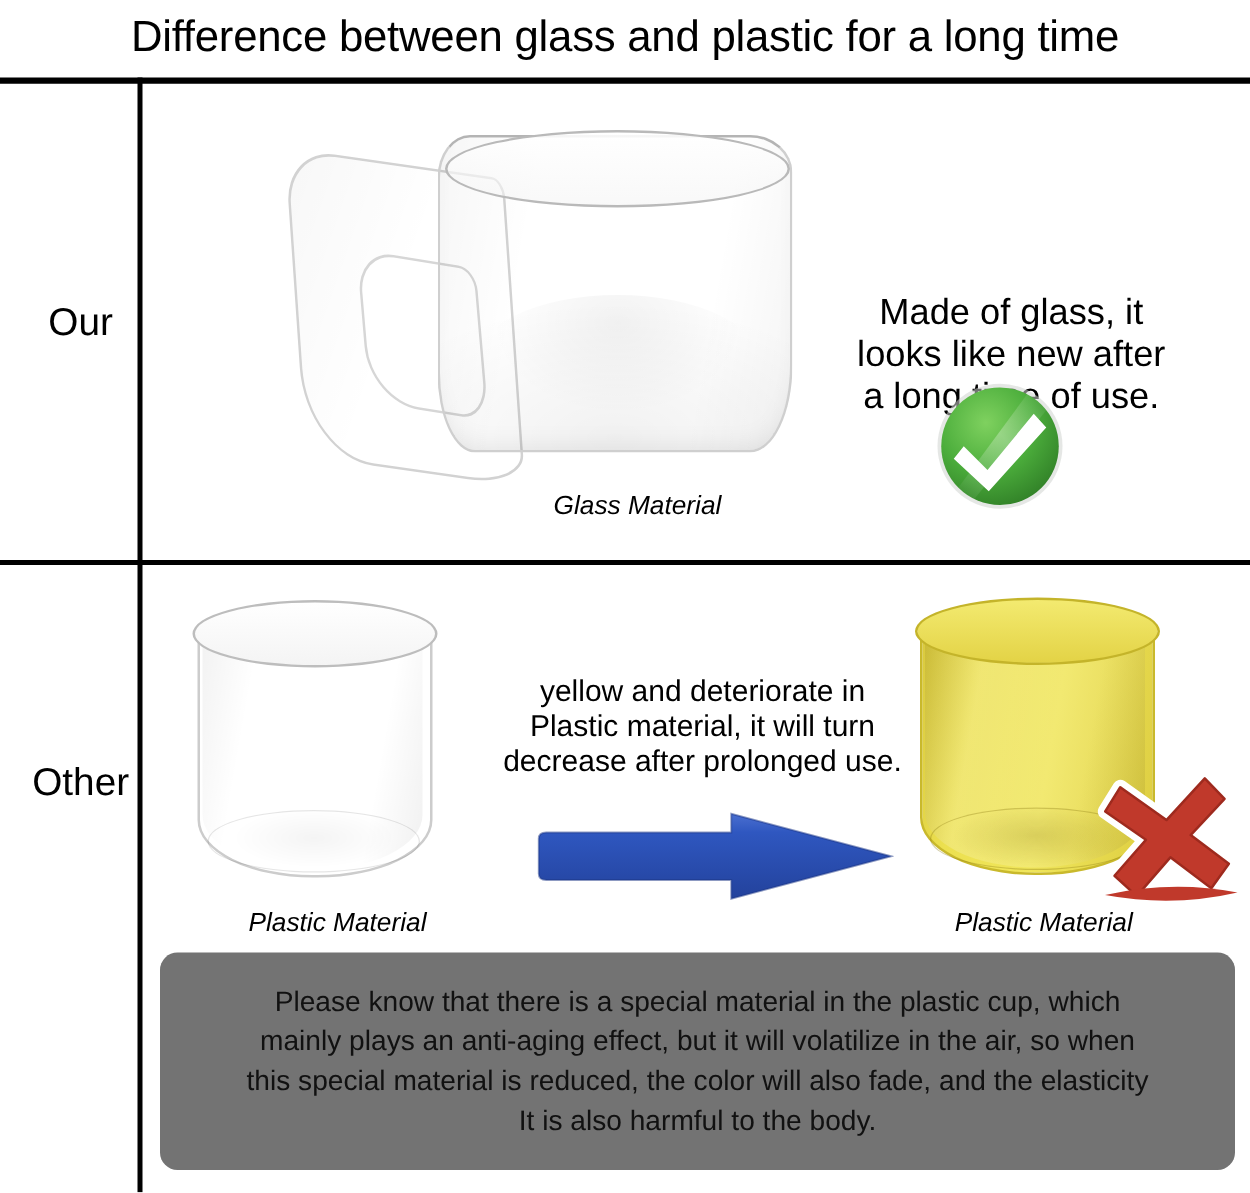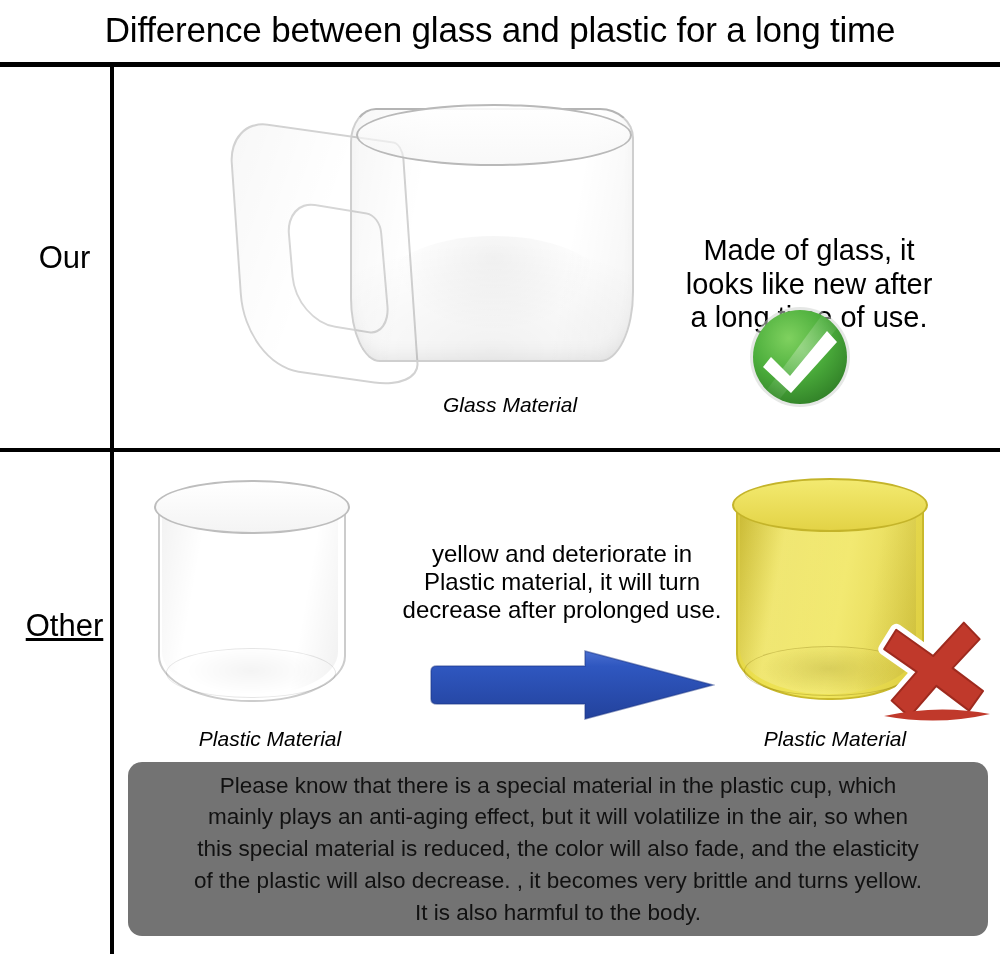--- a/index.html
+++ b/index.html
@@ -57,21 +57,21 @@
 
   
   .row-label {
     position: absolute;
     left: 0;
     width: 129px;
     text-align: center;
     font-size: 31px;
   }
   .row-label.our   { top: 240px; }
-  .row-label.other { top: 608px; text-decoration: underline; }
+  .row-label.other { top: 608px; }
 
   
   .caption {
     position: absolute;
     font-size: 21px;
     text-align: center;
     white-space: nowrap;
     font-style: italic;
   }
   .cap-glass        { left: 390px; top: 393px; width: 240px; }
@@ -341,17 +341,16 @@
       <path d="M24 14 L58 44 L92 14 L106 32 L76 58 L104 84 L88 102 L58 74 L28 102 L12 84 L40 58 L10 32 Z" fill="#ffffff" stroke="#ffffff" stroke-width="12" stroke-linejoin="round"></path>
       <path d="M24 14 L58 44 L92 14 L106 32 L76 58 L104 84 L88 102 L58 74 L28 102 L12 84 L40 58 L10 32 Z" fill="#c0392b" stroke="#9e2a1e" stroke-width="2" stroke-linejoin="round"></path>
     </g>
     <path d="M8 104 q54 -12 106 -2 q-52 12 -106 2 Z" fill="#c0392b"></path>
   </svg>
 
   <div class="warn-box">
     <div>Please know that there is a special material in the plastic cup, which</div>
     <div>mainly plays an anti-aging effect, but it will volatilize in the air, so when</div>
     <div>this special material is reduced, the color will also fade, and the elasticity</div>
-    <div>of the plastic will also decrease. , it becomes very brittle and turns yellow.</div>
     <div>It is also harmful to the body.</div>
   </div>
 
 </div>
 
 </body></html>

